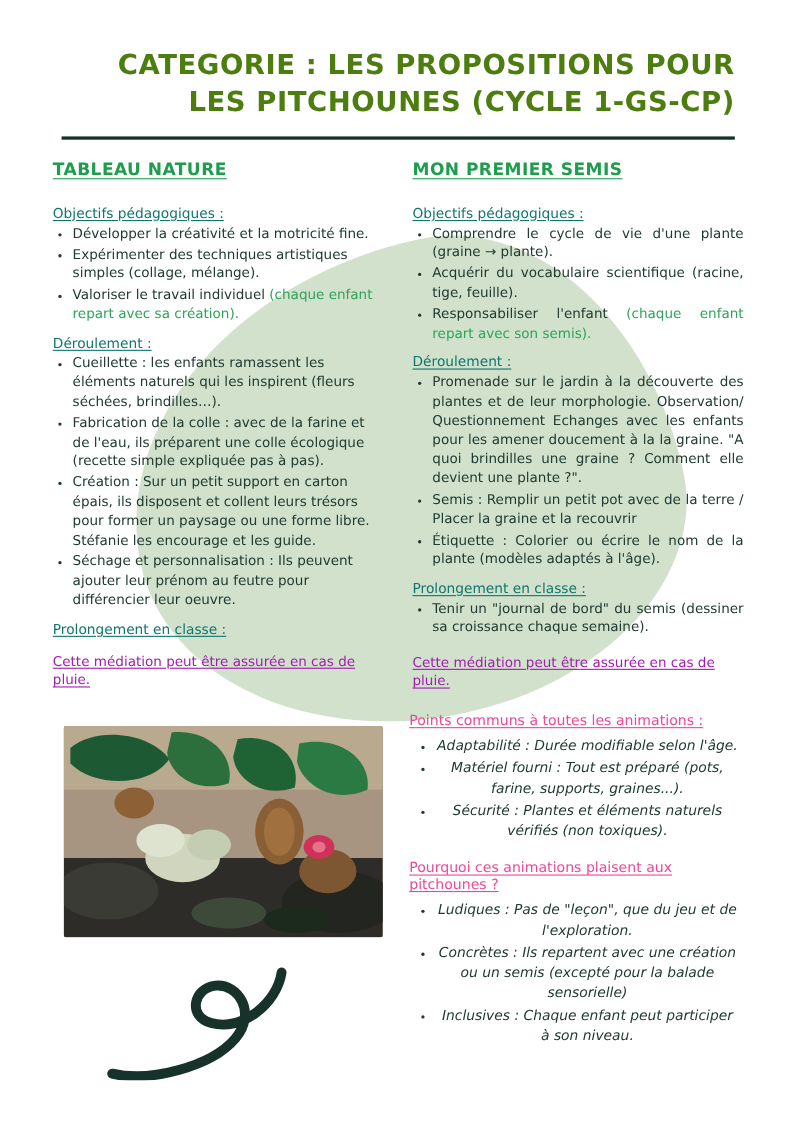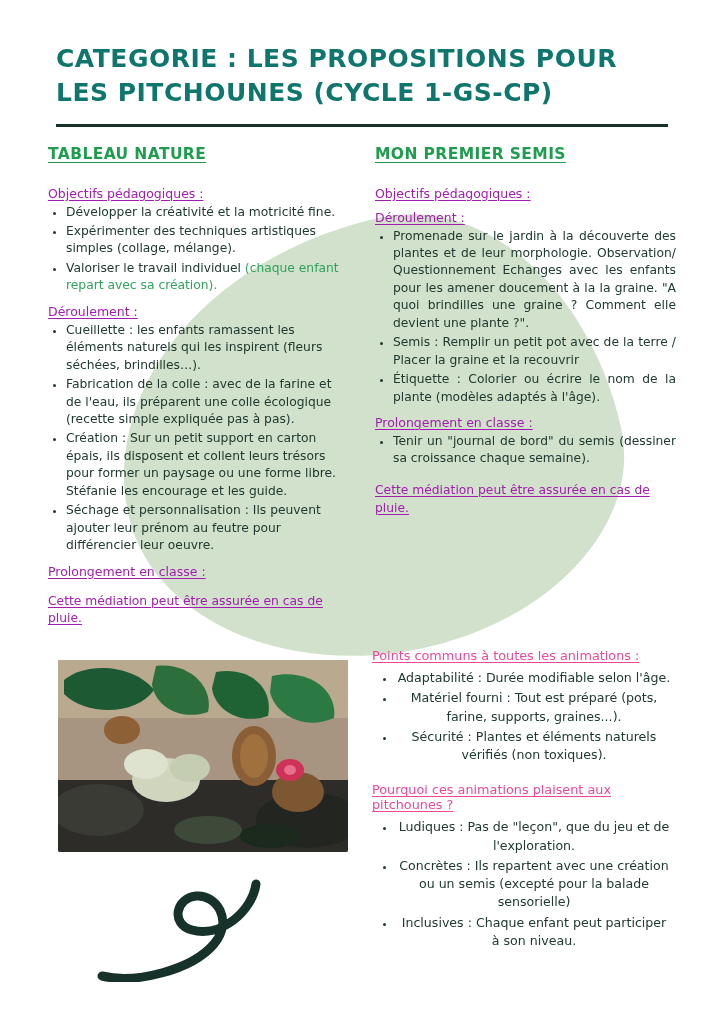--- a/index.html
+++ b/index.html
@@ -27,22 +27,22 @@
     opacity: .85;
     border-radius: 62% 38% 48% 52% / 55% 60% 40% 45%;
     transform: rotate(-12deg);
     z-index: 0;
   }
   .content {
     position: relative;
     z-index: 2;
   }
   .title {
-    text-align: left;
-    color: #0f766e;
+    text-align: right;
+    color: #4d7c0f;
     font-family: "DejaVu Sans", sans-serif;
     font-weight: bold;
     font-size: 25px;
     letter-spacing: 0.5px;
     line-height: 1.35;
     margin: 42px 56px 0 56px;
     text-transform: uppercase;
   }
   .rule {
     margin: 14px 56px 0 56px;
@@ -63,21 +63,21 @@
     font-size: 15.5px;
     letter-spacing: .4px;
     text-decoration: underline;
     text-underline-offset: 3px;
     margin-bottom: 23px;
   }
   .col-head.center {
     text-align: left;
   }
   .subhead {
-    color: #a21caf;
+    color: #0f766e;
     font-size: 12.5px;
     text-decoration: underline;
     text-underline-offset: 2px;
     margin: 9px 0 3px 0;
   }
   ul {
     margin: 0 0 0 2px;
     padding-left: 16px;
   }
   li {
@@ -125,21 +125,21 @@
     z-index: 3;
   }
   .common h3 {
     margin: 0 0 6px 0;
     font-weight: normal;
     color: #ec4899;
     font-size: 12.8px;
     text-decoration: underline;
     text-underline-offset: 2px;
   }
-  .common ul { padding-left: 22px; }
+  .common ul { padding-left: 22px; font-style: italic; }
   .common li { text-align: center; font-size: 12.6px; line-height: 1.45; }
   .common h3.center {
     text-align: left;
     margin-top: 18px;
   }
 </style>
 </head>
 <body>
 
 <div class="page">
@@ -180,20 +180,25 @@
         </div>
 
         <div class="note">Cette médiation peut être assurée en cas de pluie.</div>
       </div>
 
       <div class="col right-col">
         <div class="col-head center">MON PREMIER SEMIS</div>
 
         <div>
           <div class="subhead">Objectifs pédagogiques :</div>
+          <ul>
+            <li>Comprendre le cycle de vie d'une plante (graine → plante).</li>
+            <li>Acquérir du vocabulaire scientifique (racine, tige, feuille).</li>
+            <li><span>Responsabiliser l'enfant </span><span class="green">(chaque enfant repart avec son semis).</span></li>
+          </ul>
         </div>
 
         <div>
           <div class="subhead">Déroulement :</div>
           <ul>
             <li>Promenade sur le jardin à la découverte des plantes et de leur morphologie. Observation/ Questionnement Echanges avec les enfants pour les amener doucement  à la  la graine. "A quoi brindilles une graine ? Comment elle devient une plante ?".</li>
             <li>Semis : Remplir un petit pot avec de la terre / Placer la graine et la recouvrir</li>
             <li>Étiquette : Colorier ou écrire le nom de la plante (modèles adaptés à l'âge).</li>
           </ul>
         </div>

